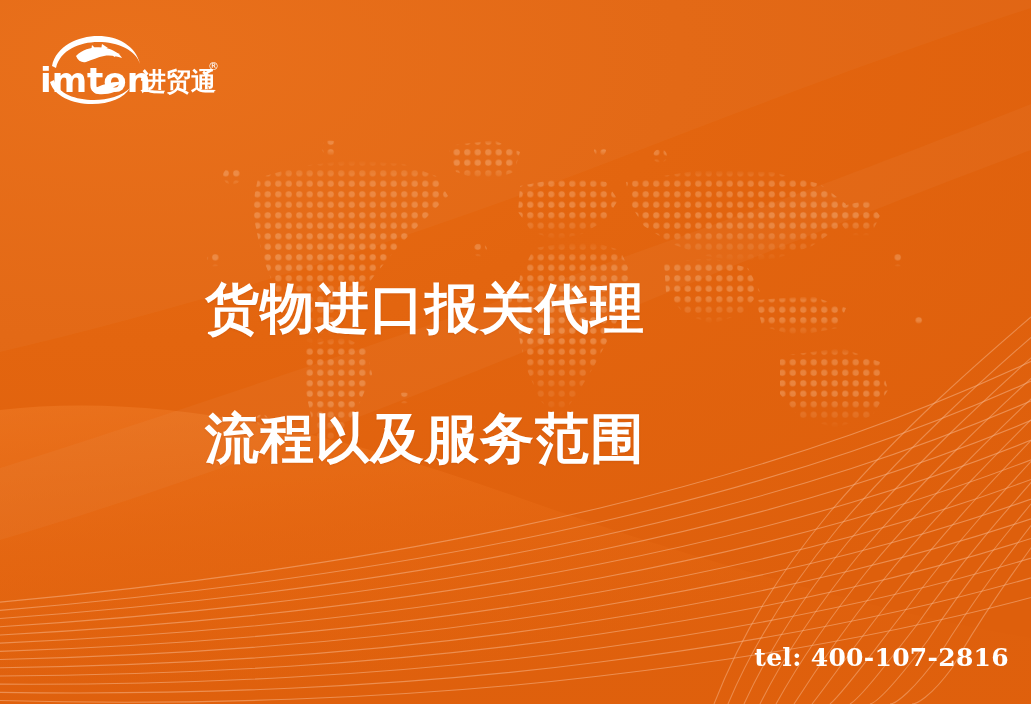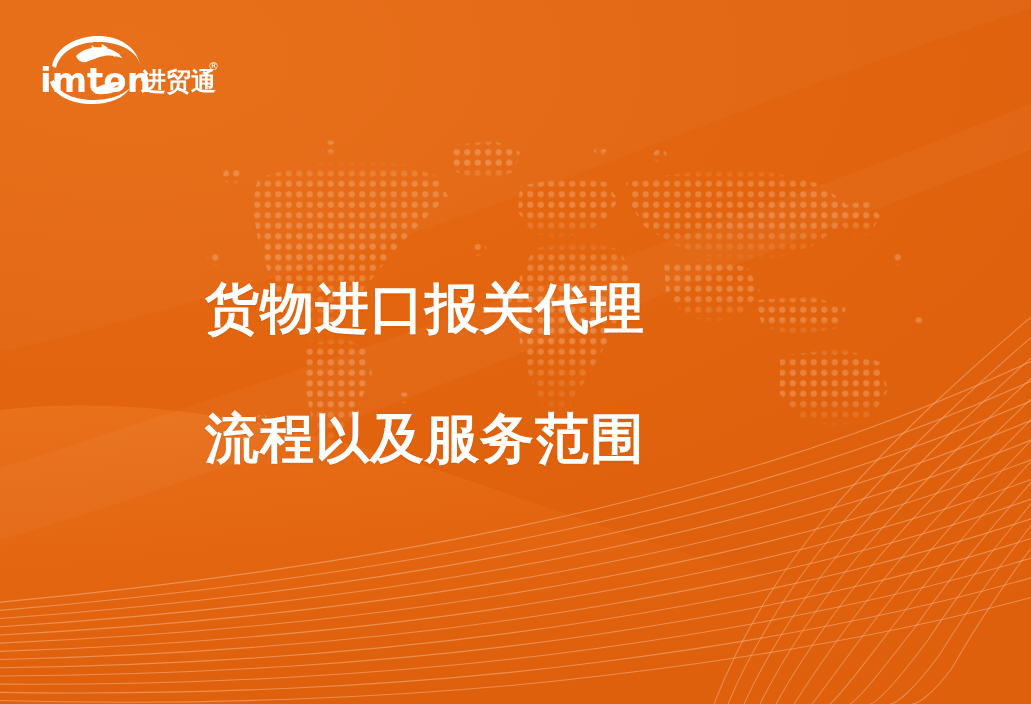--- a/index.html
+++ b/index.html
@@ -242,14 +242,15 @@
 
       <text x="168" y="36" font-family="'DejaVu Sans','Liberation Sans',sans-serif" font-size="11" fill="#ffffff">®</text>
     </svg>
   </div>
 
   <div class="title-block">
     <div class="title-line">货物进口报关代理</div>
     <div class="title-line">流程以及服务范围</div>
   </div>
 
+  <div class="phone">tel: 400-107-2816</div>
 
 </div>
 
 </body></html>

